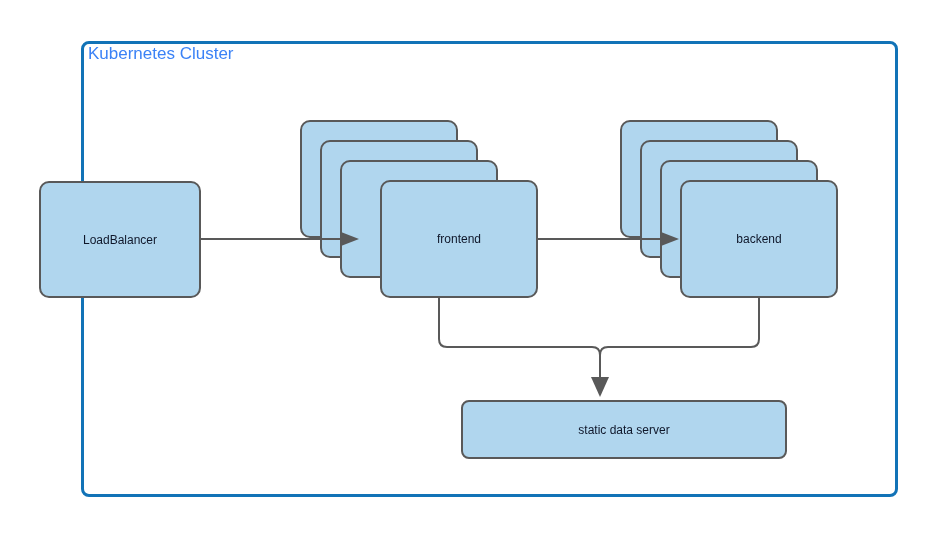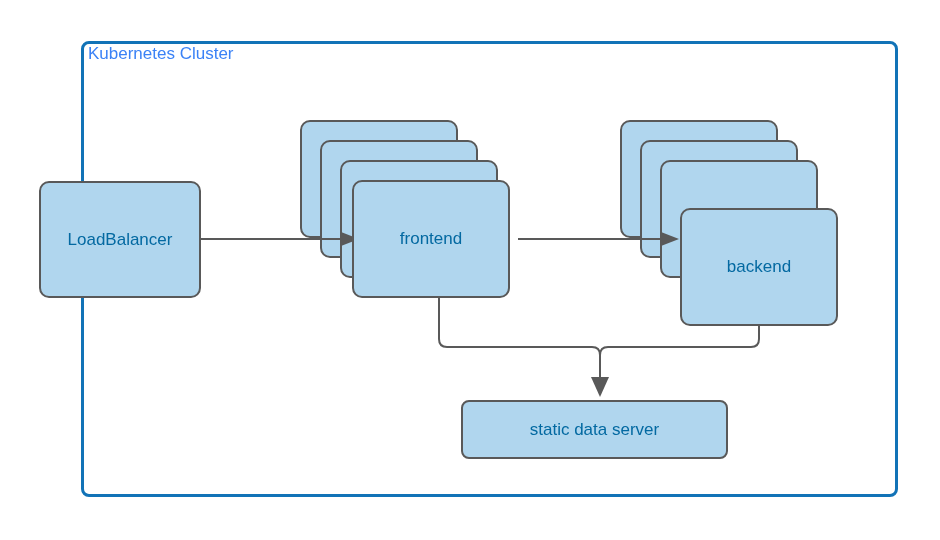--- a/index.html
+++ b/index.html
@@ -28,31 +28,31 @@
   }
   .node{
     position:absolute;
     background:#b0d6ee;
     border:2px solid #595959;
     border-radius:10px;
     box-sizing:border-box;
     display:flex;
     align-items:center;
     justify-content:center;
-    color:#0369a1;
-    font-size:17px;
+    color:#0f172a;
+    font-size:12px;
     white-space:nowrap;
   }
   .lb{left:39px;top:181px;width:162px;height:117px;}
   .stackbox{width:158px;height:118px;}
   .f1{left:300px;top:120px;} .f2{left:320px;top:140px;} .f3{left:340px;top:160px;}
-  .f4{left:352px;top:180px;text-align:right;}
+  .f4{left:380px;top:180px;text-align:right;}
   .b1{left:620px;top:120px;} .b2{left:640px;top:140px;} .b3{left:660px;top:160px;}
-  .b4{left:680px;top:180px;margin-top:28px;}
-  .sds{left:461px;top:400px;width:267px;height:59px;border-radius:8px;}
+  .b4{left:680px;top:180px;}
+  .sds{left:461px;top:400px;width:326px;height:59px;border-radius:8px;}
   svg.wires{
     position:absolute;left:0;top:0;width:940px;height:540px;
     pointer-events:none;
   }
   svg.wires path, svg.wires line{
     stroke:#595959;stroke-width:2;fill:none;
   }
   svg.wires polygon{fill:#595959;stroke:none;}
 </style>
 </head>

